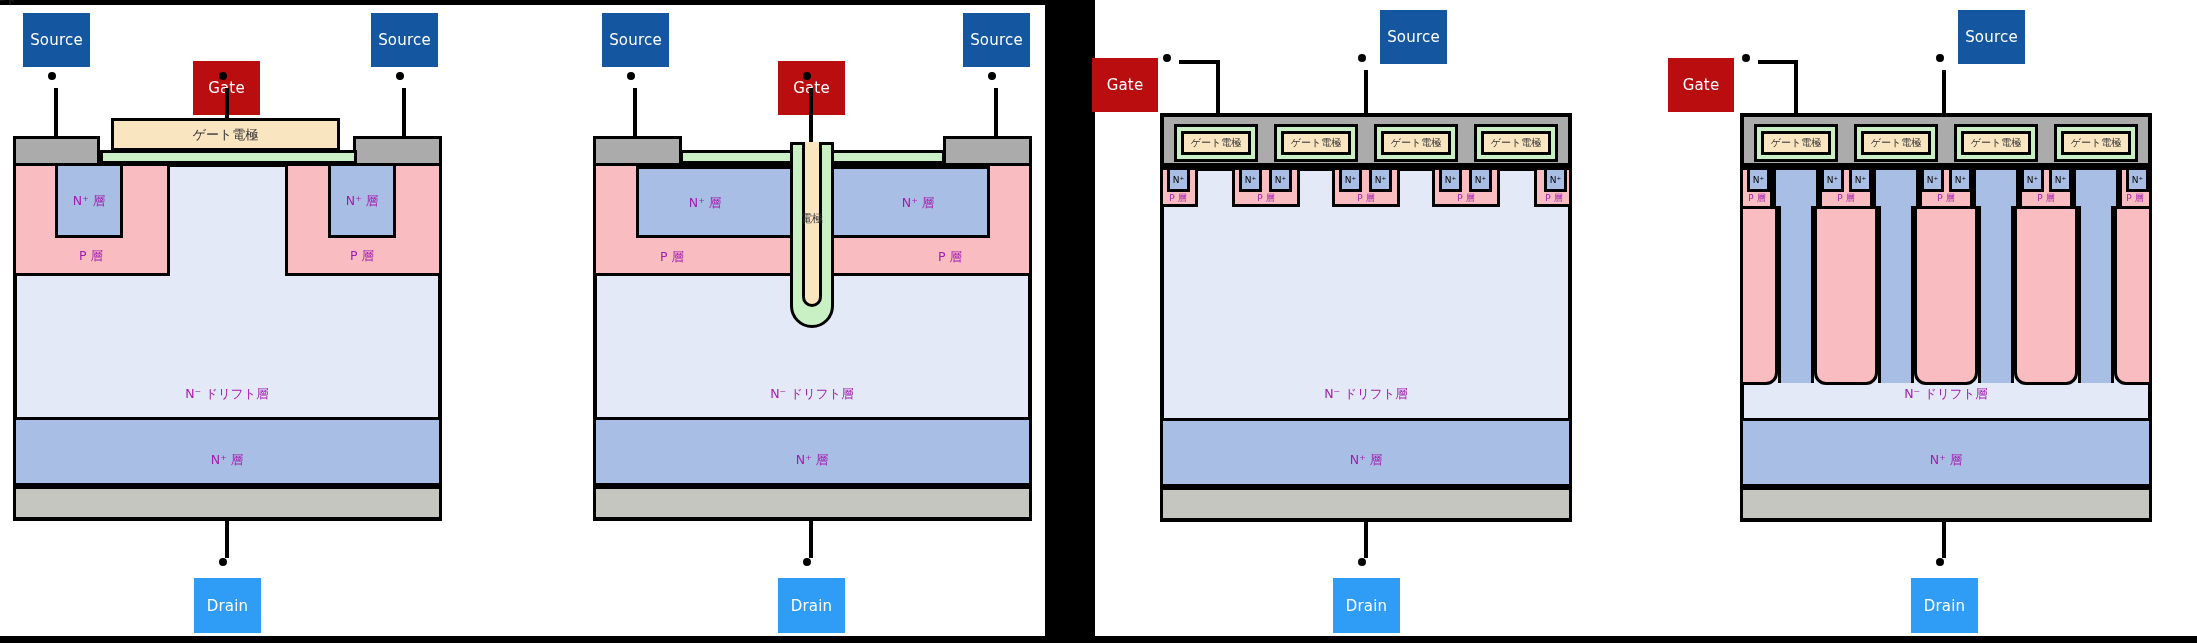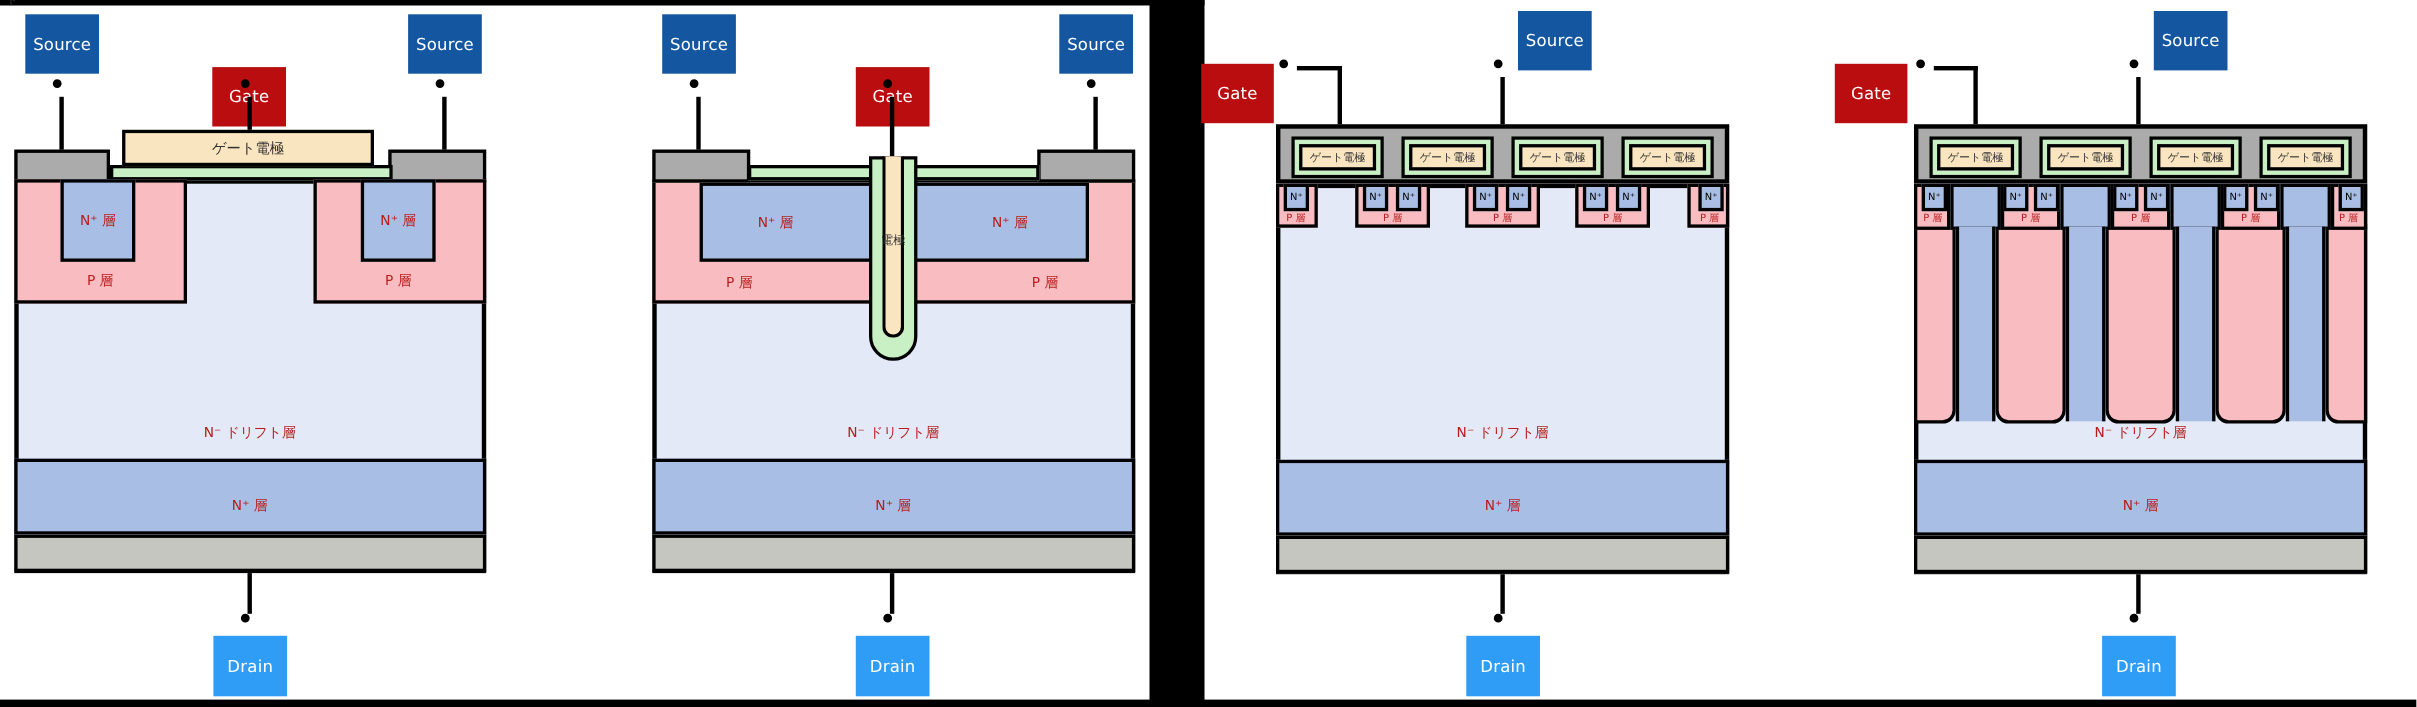--- a/index.html
+++ b/index.html
@@ -5,21 +5,21 @@
   html,body{margin:0;padding:0;background:#fff;}
   body{font-family:"DejaVu Sans","Liberation Sans",sans-serif;}
   #canvas{position:relative;width:2197px;height:643px;background:#fff;overflow:hidden;}
   .a{position:absolute;box-sizing:border-box;}
   .b3{border:3px solid var(--c-outline,#000);}
   .b4{border:4px solid var(--c-outline,#000);}
   .fx{display:flex;align-items:center;justify-content:center;text-align:center;}
   .term{color:#fff;font-size:15px;letter-spacing:.2px;}
   .pin{width:8px;height:8px;background:#fff;border:4px solid var(--c-outline,#000);border-radius:50%;}
   .wire{background:var(--c-outline,#000);}
-  .lbl{position:absolute;transform:translate(-50%,-50%);font-size:12.5px;color:#b91c1c;white-space:nowrap;}
+  .lbl{position:absolute;transform:translate(-50%,-50%);font-size:12.5px;color:#a21caf;white-space:nowrap;}
   .lbl-s{font-size:9px;}
   .c-src{background:var(--c-source,#1457A0);}
   .c-gate{background:var(--c-gate,#B90D10);margin-top:48px;}
   .c-drain{background:var(--c-drain,#2F9CF5);}
   .c-metal{background:var(--c-metal,#ABABAB);}
   .c-sub{background:var(--c-substrate,#C6C6C0);}
   .c-elec{background:var(--c-electrode,#FAE5C1);}
   .c-ox{background:var(--c-oxide,#C9F0C5);}
   .c-p{background:var(--c-pregion,#F9BCC0);}
   .c-n{background:var(--c-nregion,#A9BEE4);}

